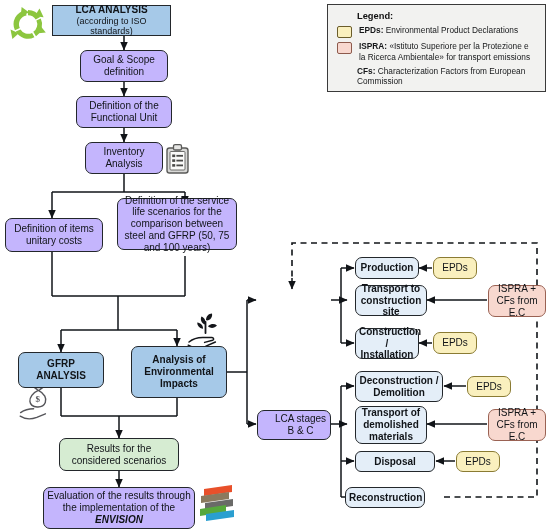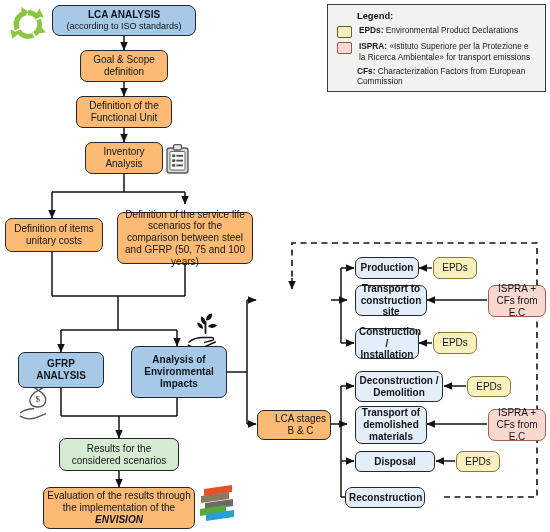--- a/index.html
+++ b/index.html
@@ -9,21 +9,21 @@
   #stage{position:absolute;left:0;top:0;width:550px;height:532px;}
 
   svg.wires{position:absolute;left:0;top:0;width:550px;height:532px;pointer-events:none;}
 
   .node{position:absolute;box-sizing:border-box;display:flex;align-items:center;
         justify-content:center;text-align:center;border:1.3px solid #23272b;
         border-radius:7px;color:#111418;line-height:1.18;padding:1px 3px;}
   .node span{display:block;width:100%;}
 
   .blue-strong{background:#a6c9e8;font-weight:bold;}
-  .blue-light{background:#fdba74;}
+  .blue-light{background:#c4b5fd;}
   .blue-pale{background:#e4eef8;font-weight:bold;}
   .green{background:#d6ecd2;}
   .yellow{background:#faf0be;border-color:#8a7b33;}
   .pink{background:#f8d8cf;border-color:#9a6253;}
   .fs10{font-size:10px;}
   .fs9{font-size:9px;}
 
   
   #legend{position:absolute;left:327px;top:4px;width:219px;height:88px;
           background:#f2f2f0;border:1.1px solid #3a3a3a;box-sizing:border-box;
@@ -186,21 +186,21 @@
   <svg class="icon" style="left:196px;top:482px;" width="44" height="42" viewBox="0 0 44 42">
     <g>
       <polygon points="8,7 36,3 36,10 8,14" fill="#e8502a"></polygon>
       <polygon points="5,14 33,10 33,17 5,21" fill="#8a7a5e"></polygon>
       <polygon points="9,21 37,17 37,24 9,28" fill="#6a6a68"></polygon>
       <polygon points="4,27 30,23 30,30 4,34" fill="#57a83c"></polygon>
       <polygon points="10,32 38,28 38,35 10,39" fill="#2a9fd0"></polygon>
     </g>
   </svg>
 
-  <div class="node blue-strong fs10" style="left:52px;top:5px;width:144px;height:31px;border-radius:8px;">
+  <div class="node blue-strong fs10" style="left:52px;top:5px;width:119px;height:31px;border-radius:0;">
     <span>
       <span>LCA ANALYSIS</span>
       <span class="fs9" style="font-weight:normal;">(according to ISO standards)</span>
     </span>
   </div>
 
   <div class="node blue-light fs10" style="left:80px;top:50px;width:88px;height:32px;">
     <span>Goal &amp; Scope definition</span>
   </div>
 
@@ -209,21 +209,21 @@
   </div>
 
   <div class="node blue-light fs10" style="left:85px;top:142px;width:78px;height:32px;">
     <span>Inventory Analysis</span>
   </div>
 
   <div class="node blue-light fs10" style="left:5px;top:218px;width:98px;height:34px;">
     <span>Definition of items unitary costs</span>
   </div>
 
-  <div class="node blue-light fs10" style="left:117px;top:212px;width:136px;height:52px;">
+  <div class="node blue-light fs10" style="left:117px;top:198px;width:120px;height:52px;">
     <span>Definition of the service life scenarios for the comparison between steel and GFRP (50, 75 and 100 years)</span>
   </div>
 
   <div class="node blue-strong fs10" style="left:18px;top:352px;width:86px;height:36px;">
     <span>GFRP ANALYSIS</span>
   </div>
 
   <div class="node blue-strong fs10" style="left:131px;top:346px;width:96px;height:52px;">
     <span>Analysis of Environmental Impacts</span>
   </div>

